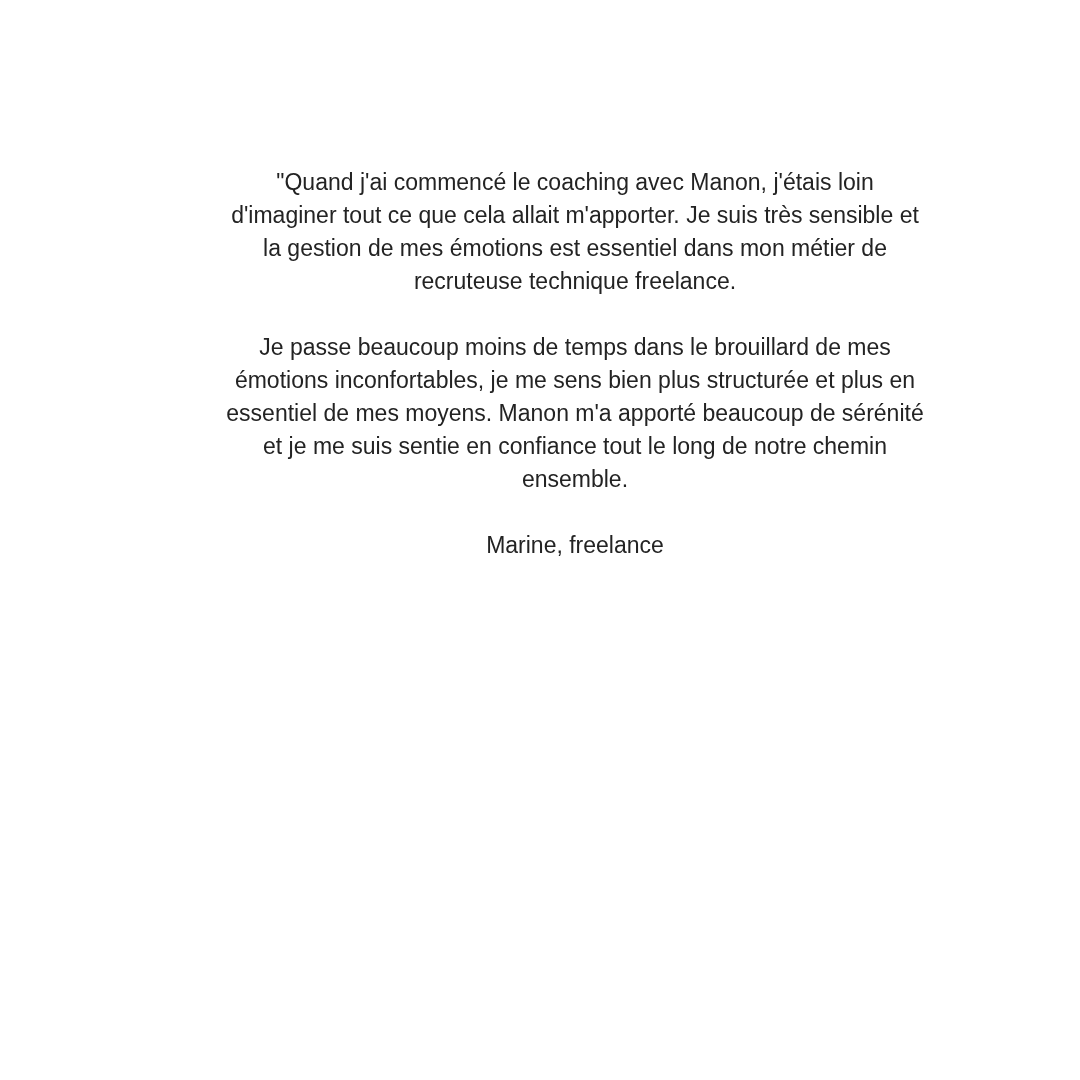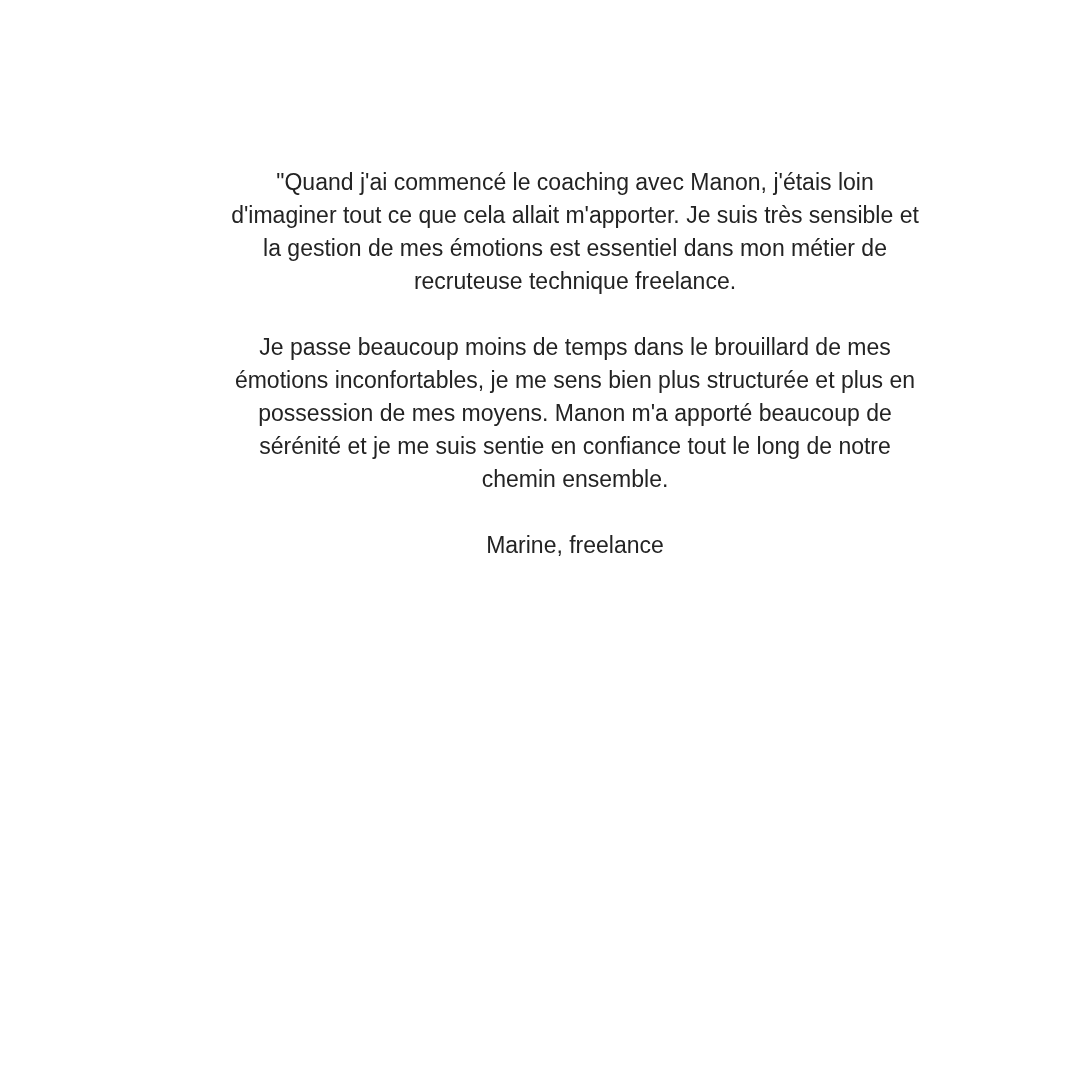--- a/index.html
+++ b/index.html
@@ -32,16 +32,16 @@
   .text-block p:last-child {
     margin-bottom: 12px;
   }
 </style>
 </head>
 <body>
 
 <div class="canvas">
   <div class="text-block">
     <p>"Quand j'ai commencé le coaching avec Manon, j'étais loin d'imaginer tout ce que cela allait m'apporter. Je suis très sensible et la gestion de mes émotions est essentiel dans mon métier de recruteuse technique freelance.</p>
-    <p>Je passe beaucoup moins de temps dans le brouillard de mes émotions inconfortables, je me sens bien plus structurée et plus en possession de mes moyens. Manon m'a apporté beaucoup de sérénité et je me suis sentie en confiance tout le long de notre chemin ensemble.</p>
+    <p>Je passe beaucoup moins de temps dans le brouillard de mes émotions inconfortables, je me sens bien plus structurée et plus en essentiel de mes moyens. Manon m'a apporté beaucoup de sérénité et je me suis sentie en confiance tout le long de notre chemin ensemble.</p>
     <p>Marine, freelance</p>
   </div>
 </div>
 
 </body></html>

